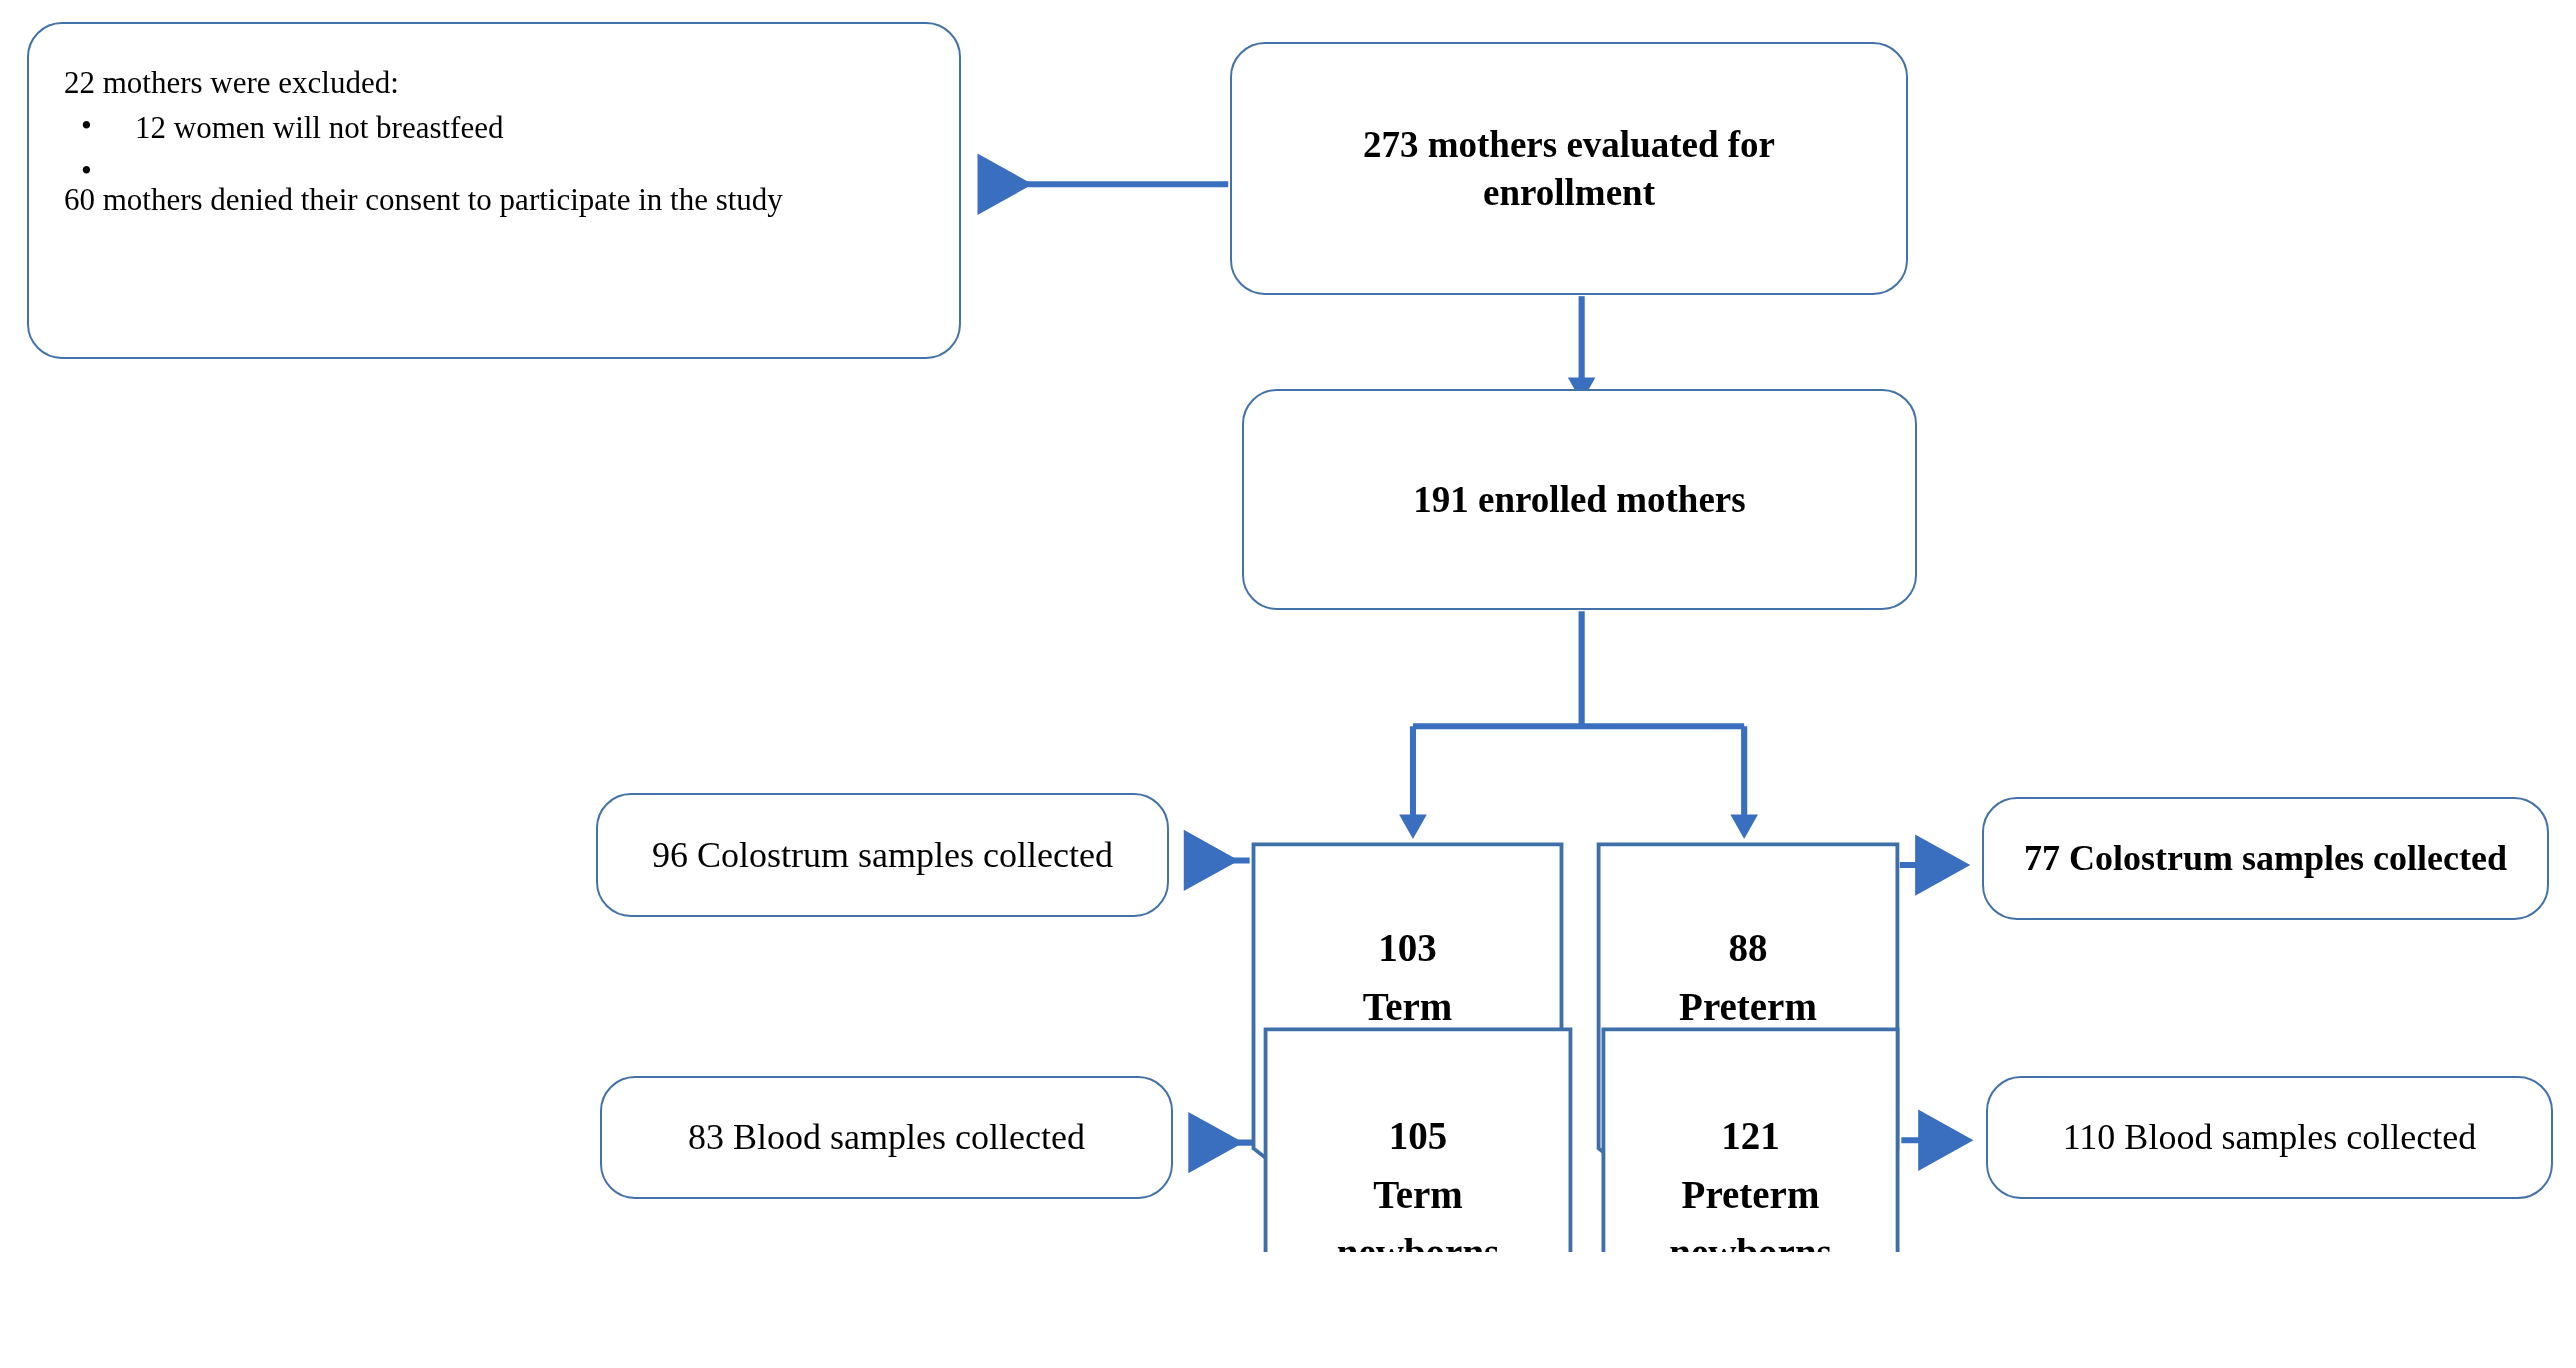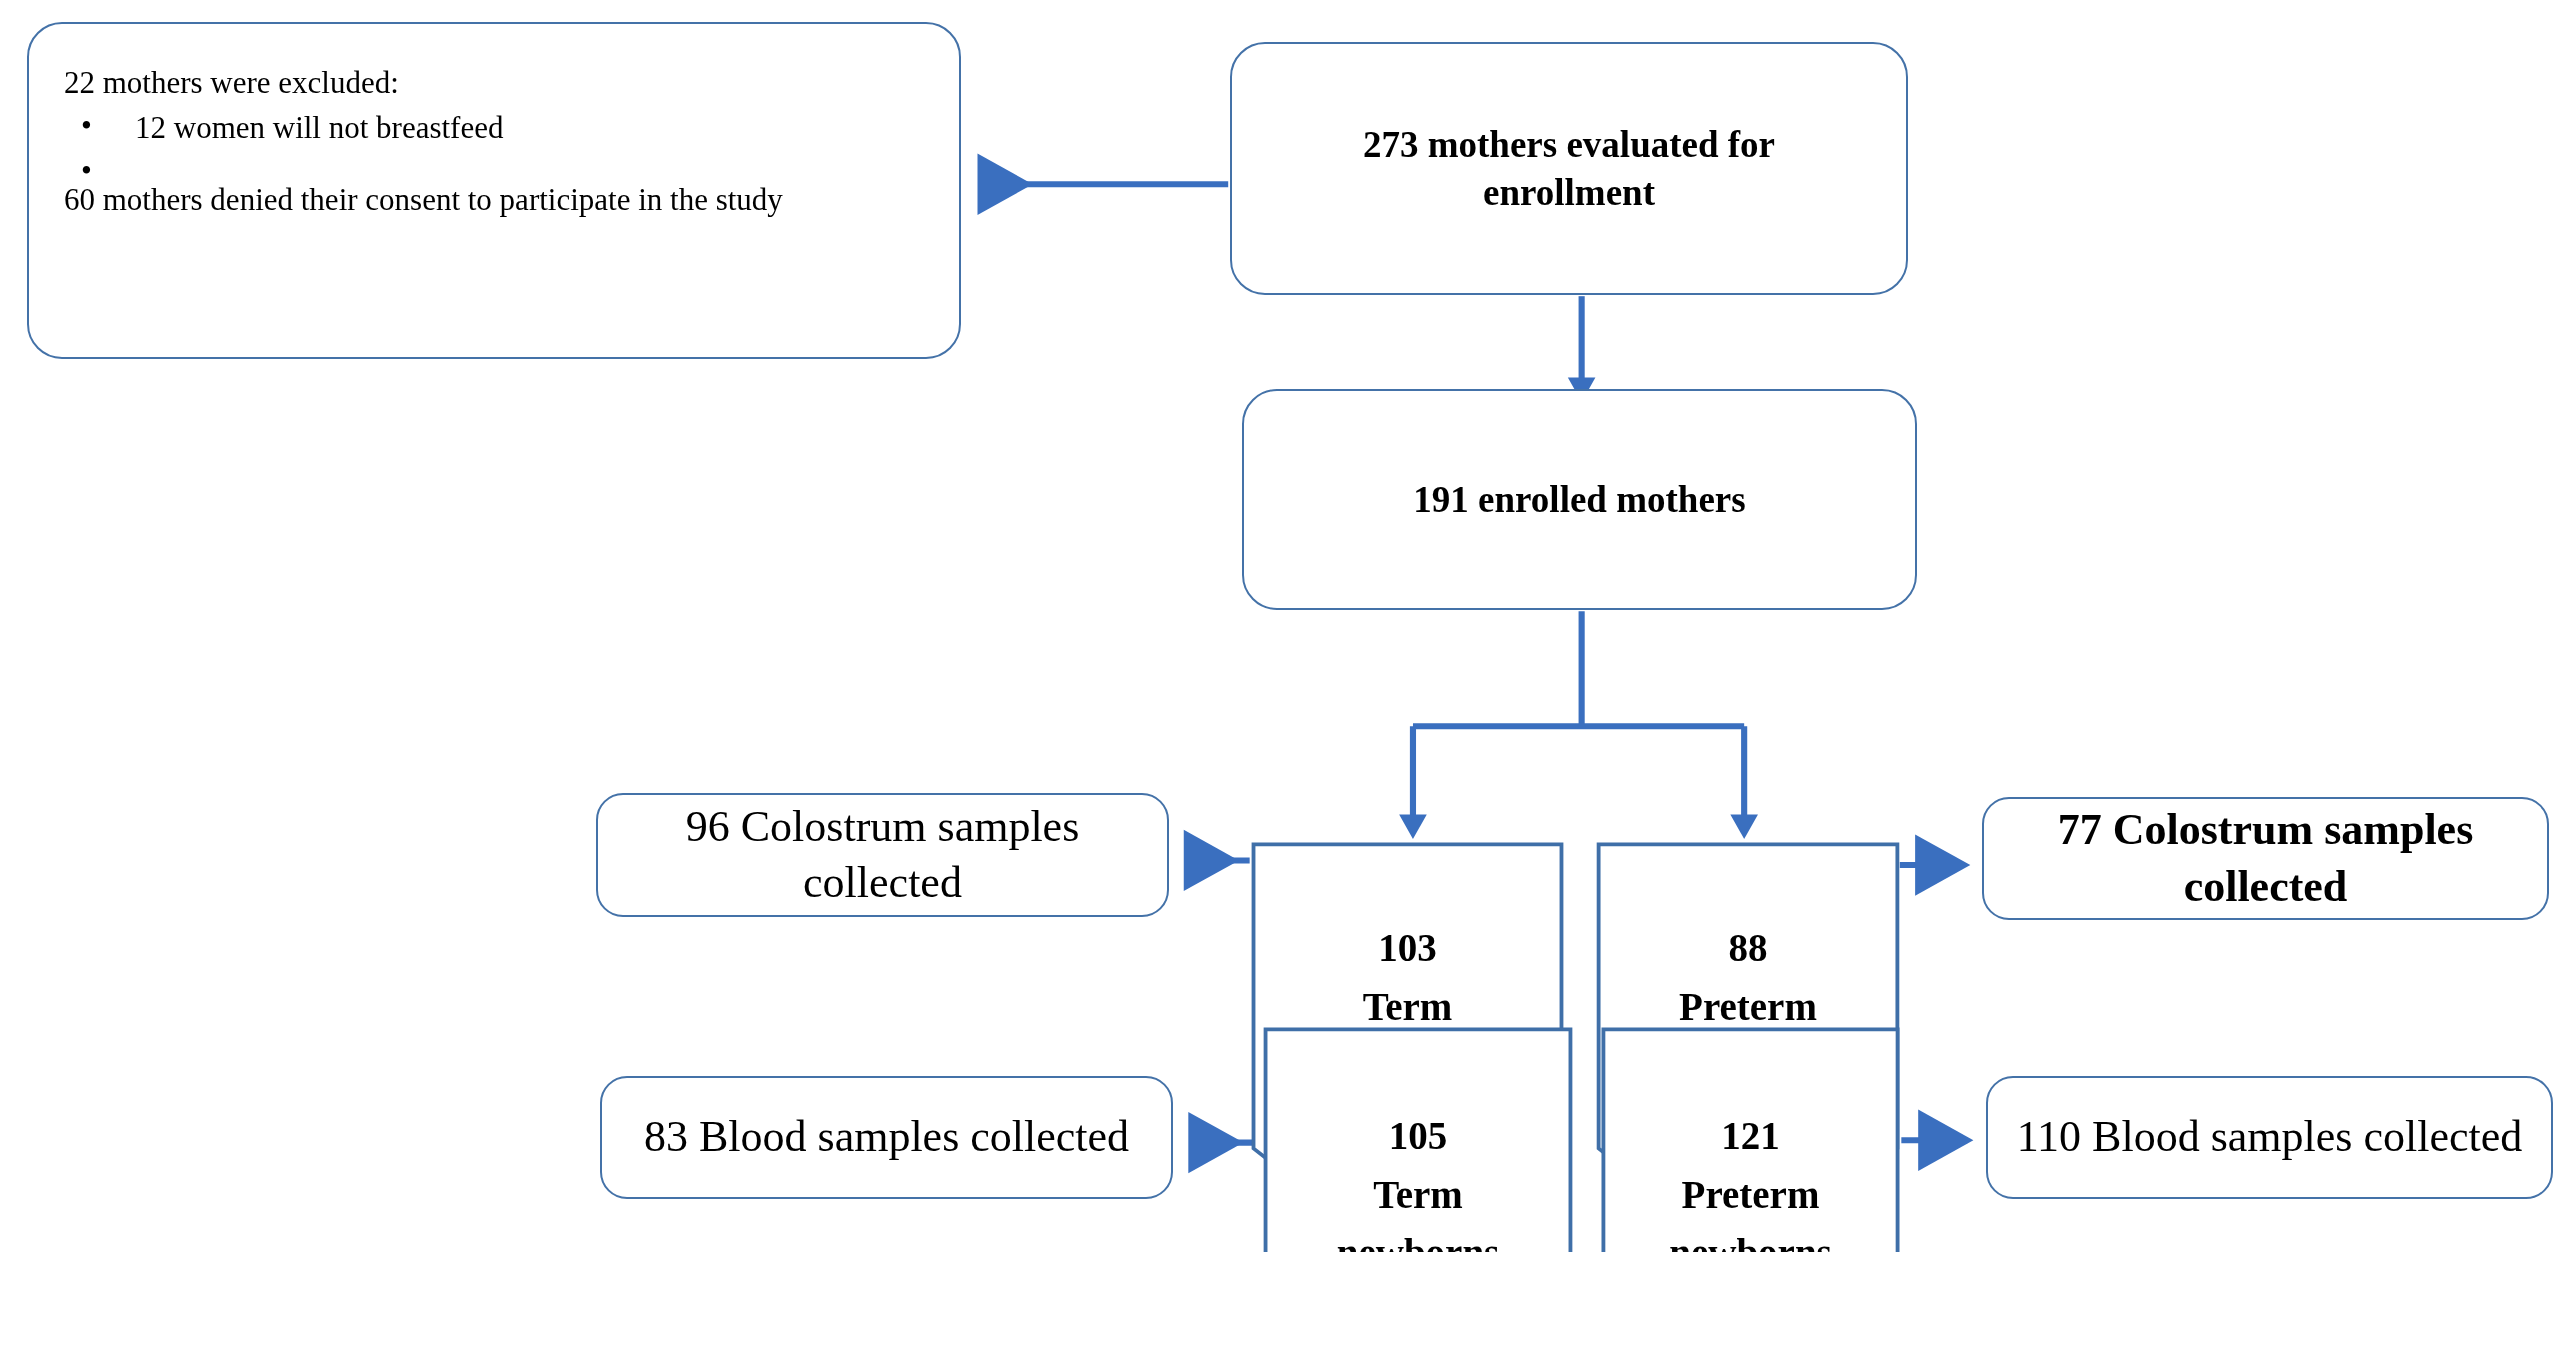--- a/index.html
+++ b/index.html
@@ -129,23 +129,22 @@
   #pent-term-mothers   { left: 1251px; top: 842px; width: 313px; height: 429px; }
   #pent-preterm-mothers{ left: 1596px; top: 842px; width: 304px; height: 429px; }
   #pent-term-newborns  { left: 1263px; top: 1027px; width: 310px; height: 429px; }
   #pent-preterm-newborns{ left: 1601px; top: 1027px; width: 299px; height: 429px; }
   #pent-term-mothers   .plabel { top: 77px; }
   #pent-preterm-mothers .plabel { top: 77px; }
   #pent-term-newborns  .plabel { top: 80px; }
   #pent-preterm-newborns .plabel { top: 80px; }
   
   .side-box {
-    font-size: 44px;
+    font-size: 36px;
     padding: 0 20px;
-    border-radius: 27px;
   }
   #box-colostrum-term {
     left: 596px;
     top: 793px;
     width: 573px;
     height: 124px;
   }
   #box-colostrum-preterm {
     left: 1982px;
     top: 797px;

